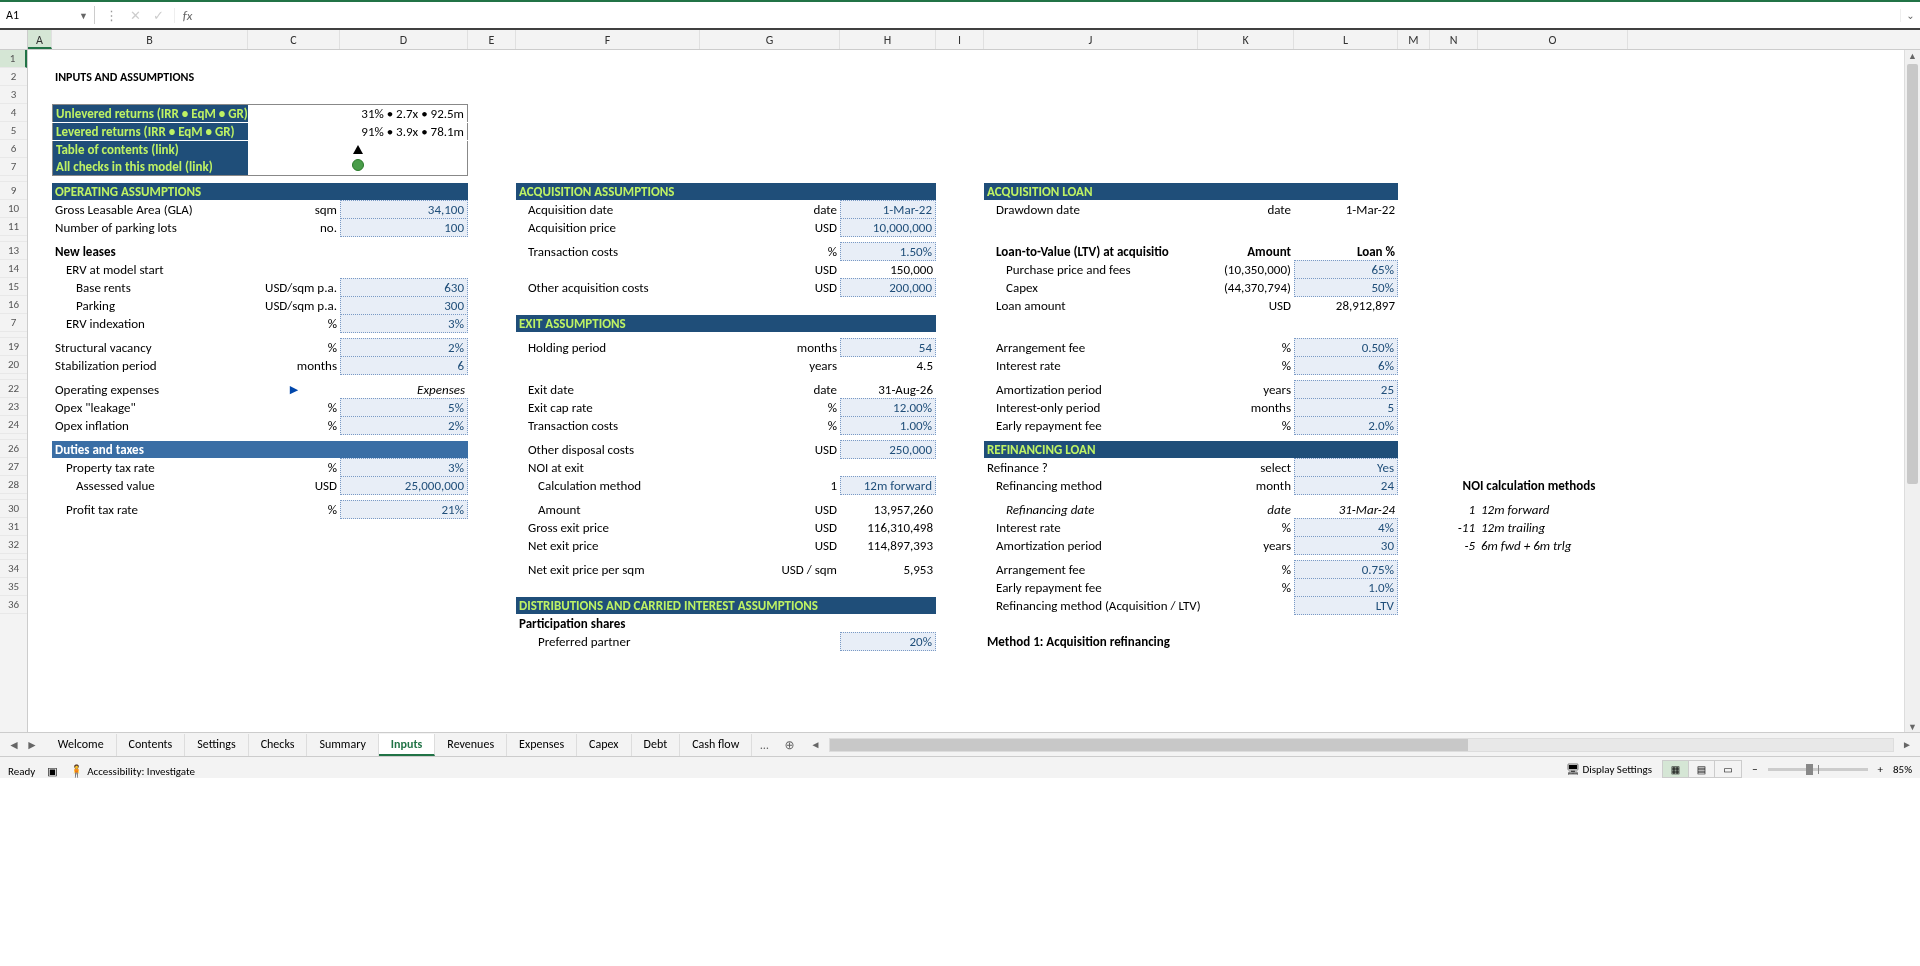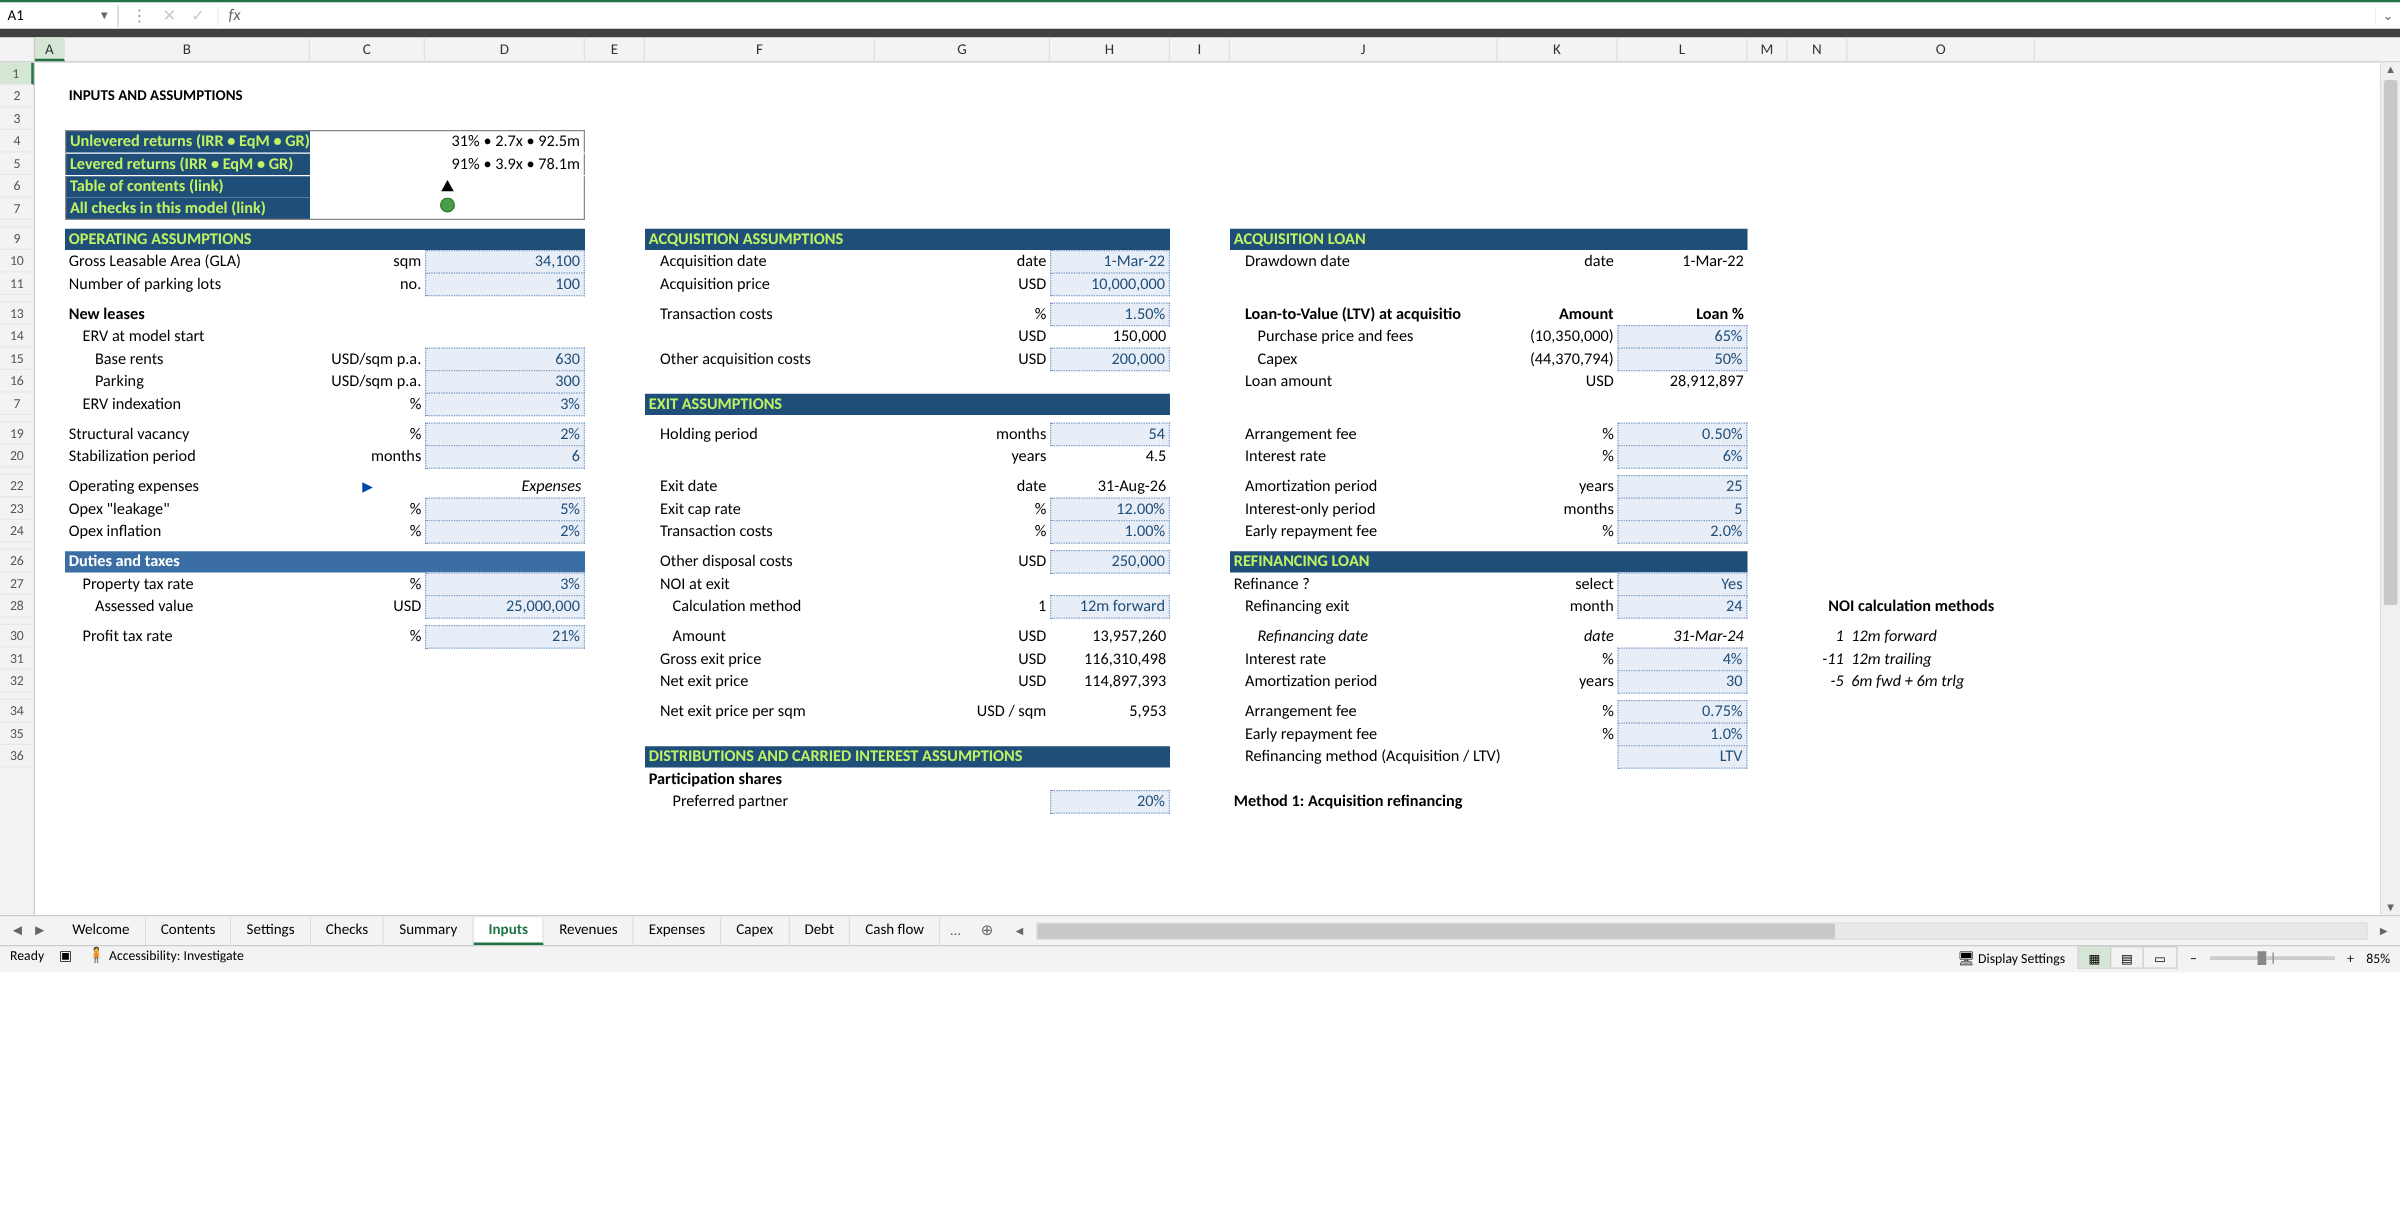--- a/index.html
+++ b/index.html
@@ -2,21 +2,21 @@
 <html><head>
 <meta charset="utf-8">
 <style>
 * { box-sizing: border-box; margin: 0; padding: 0; }
 body { font-family: Calibri, Arial, sans-serif; font-size: 13px; background: #fff; overflow: hidden; color: #000; }
 
 
 .topline { height: 2px; background: #217346; }
 
 
-.formula-bar { display: flex; align-items: center; height: 28px; border-bottom: 7px solid #404040; background: #fff; }
+.formula-bar { display: flex; align-items: center; height: 28px; border-bottom: 2px solid #404040; background: #fff; }
 .name-box { width: 95px; padding: 2px 6px; border-right: 1px solid #ccc; display: flex; align-items: center; justify-content: space-between; font-size: 12px; }
 .name-box-arrow { font-size: 9px; color: #666; }
 .fb-icons { display: flex; align-items: center; gap: 12px; padding: 0 10px; color: #999; border-right: 1px solid #eee; }
 .fb-icons span { font-size: 13px; }
 .fx { font-style: italic; padding: 0 8px; color: #666; }
 .formula-input { flex: 1; padding: 2px 6px; }
 .formula-expand { width: 20px; text-align: center; color: #666; border-left: 1px solid #eee; font-size: 10px; }
 
 
 .col-headers { display: flex; height: 20px; background: #f3f3f3; border-bottom: 1px solid #ccc; position: relative; }
@@ -81,21 +81,21 @@
 .tab-nav { padding: 0 8px; display: flex; gap: 6px; color: #666; }
 .tab { padding: 3px 12px; border-right: 1px solid #ddd; cursor: pointer; background: #f3f3f3; }
 .tab.active { background: #fff; color: #217346; font-weight: bold; border-bottom: 2px solid #217346; }
 .tab-more { padding: 3px 8px; color: #666; }
 .hscroll-area { flex: 1; display: flex; align-items: center; padding: 0 4px; gap: 4px; }
 .hscroll-track { flex: 1; height: 14px; background: #e8e8e8; border: 1px solid #ddd; position: relative; }
 .hscroll-thumb { position: absolute; left: 0; top: 0; bottom: 0; width: 60%; background: #c8c8c8; }
 .hnav { font-size: 10px; color: #666; padding: 0 4px; }
 
 
-.status-bar { display: flex; align-items: flex-start; height: 22px; background: #f3f3f3; border-top: 1px solid #ccc; font-size: 11px; padding: 0 8px; justify-content: space-between; }
+.status-bar { display: flex; align-items: flex-end; height: 22px; background: #f3f3f3; border-top: 1px solid #ccc; font-size: 11px; padding: 0 8px; justify-content: space-between; }
 .status-left { display: flex; align-items: center; gap: 12px; }
 .status-right { display: flex; align-items: center; gap: 10px; }
 .view-btns { display: flex; border: 1px solid #ccc; }
 .view-btn { width: 26px; height: 16px; border-right: 1px solid #ccc; display: flex; align-items: center; justify-content: center; font-size: 10px; }
 .view-btn.active { background: #d5e6d5; }
 .zoom-slider { width: 100px; height: 3px; background: #ccc; position: relative; }
 .zoom-slider .tick { position: absolute; left: 50%; top: -3px; width: 1px; height: 9px; background: #888; }
 .zoom-slider .knob { position: absolute; left: 38%; top: -4px; width: 7px; height: 11px; background: #888; }
 
 .dot-green { display: inline-block; width: 12px; height: 12px; background: #4a9d4a; border-radius: 50%; border: 1px solid #2a7a2a; }
@@ -446,21 +446,21 @@
       <div class="row">
         <div class="c cA"></div>
         <div class="c cB" style="padding-left:24px">Assessed value</div>
         <div class="c cC right">USD</div>
         <div class="c cD right inp">25,000,000</div>
         <div class="c cE"></div>
         <div class="c cF" style="padding-left:22px">Calculation method</div>
         <div class="c cG right">1</div>
         <div class="c cH right inp">12m forward</div>
         <div class="c cI"></div>
-        <div class="c cJ" style="padding-left:12px">Refinancing exit</div>
+        <div class="c cJ" style="padding-left:12px">Refinancing method</div>
         <div class="c cK right">month</div>
         <div class="c cL right inp">24</div>
         <div class="c cM"></div>
         <div class="c bold" style="width:198px;text-align:center">NOI calculation methods</div>
       </div>
 
       <div class="row gap"></div>
 
       <div class="row">
         <div class="c cA"></div>

